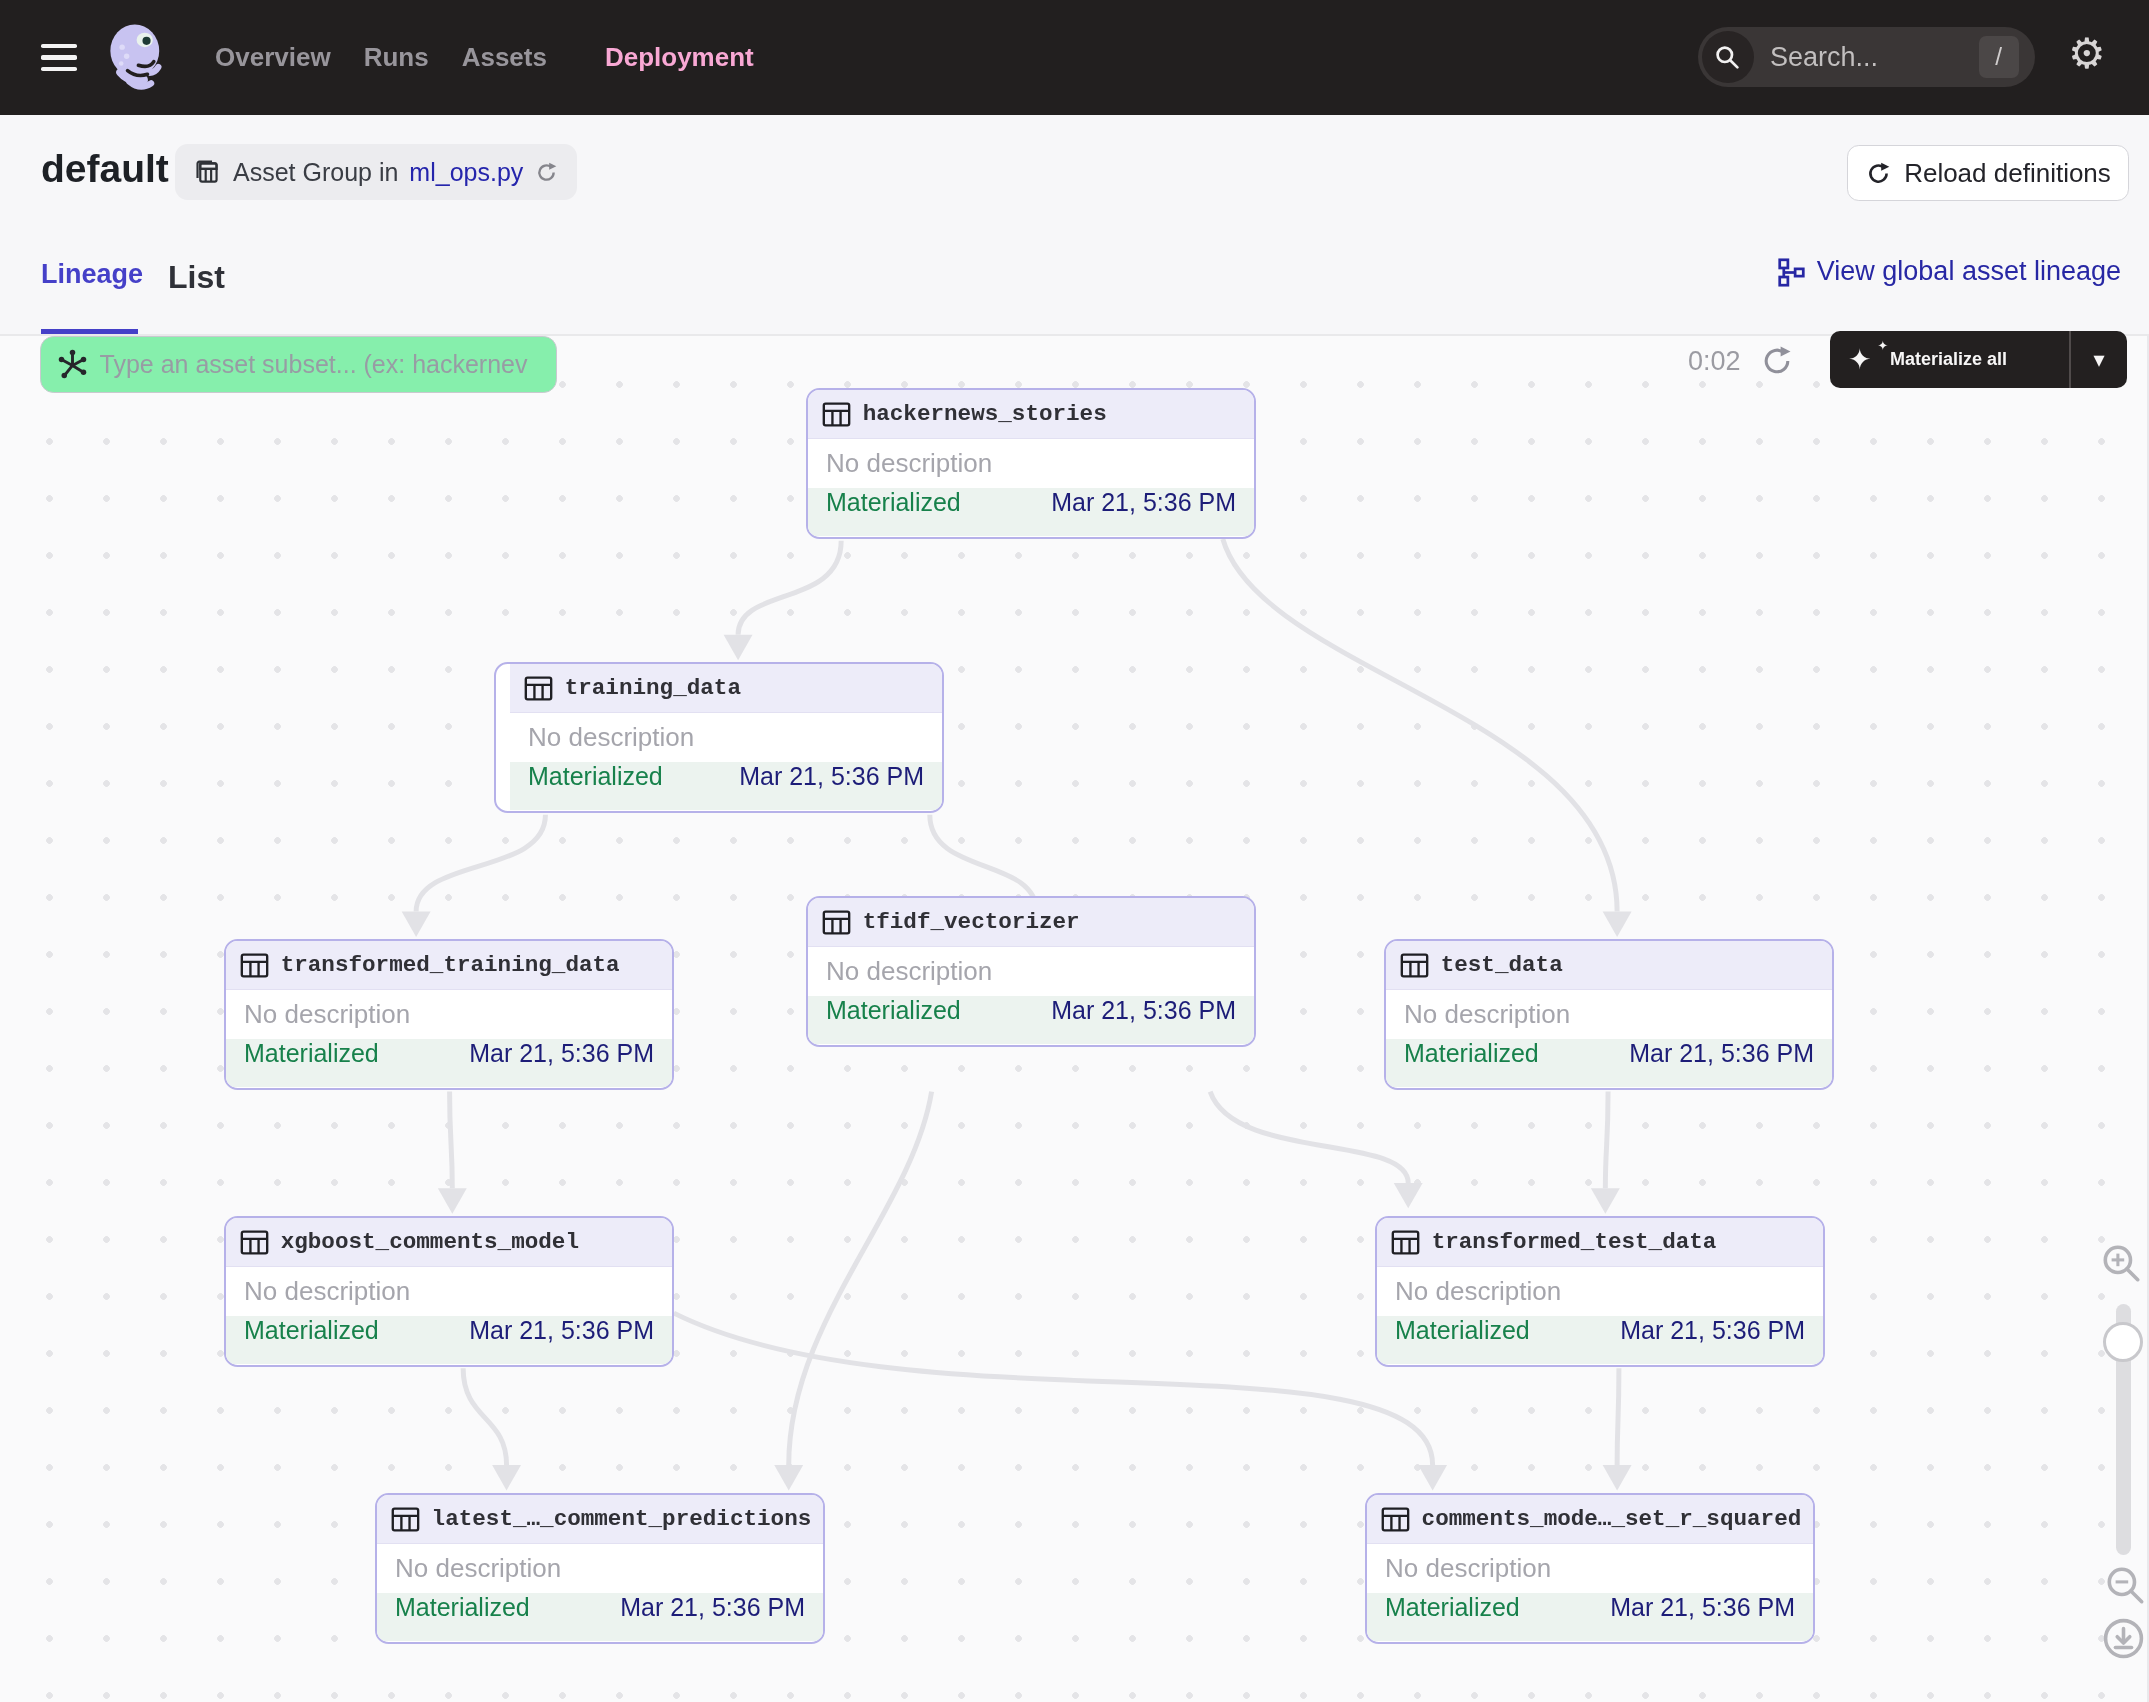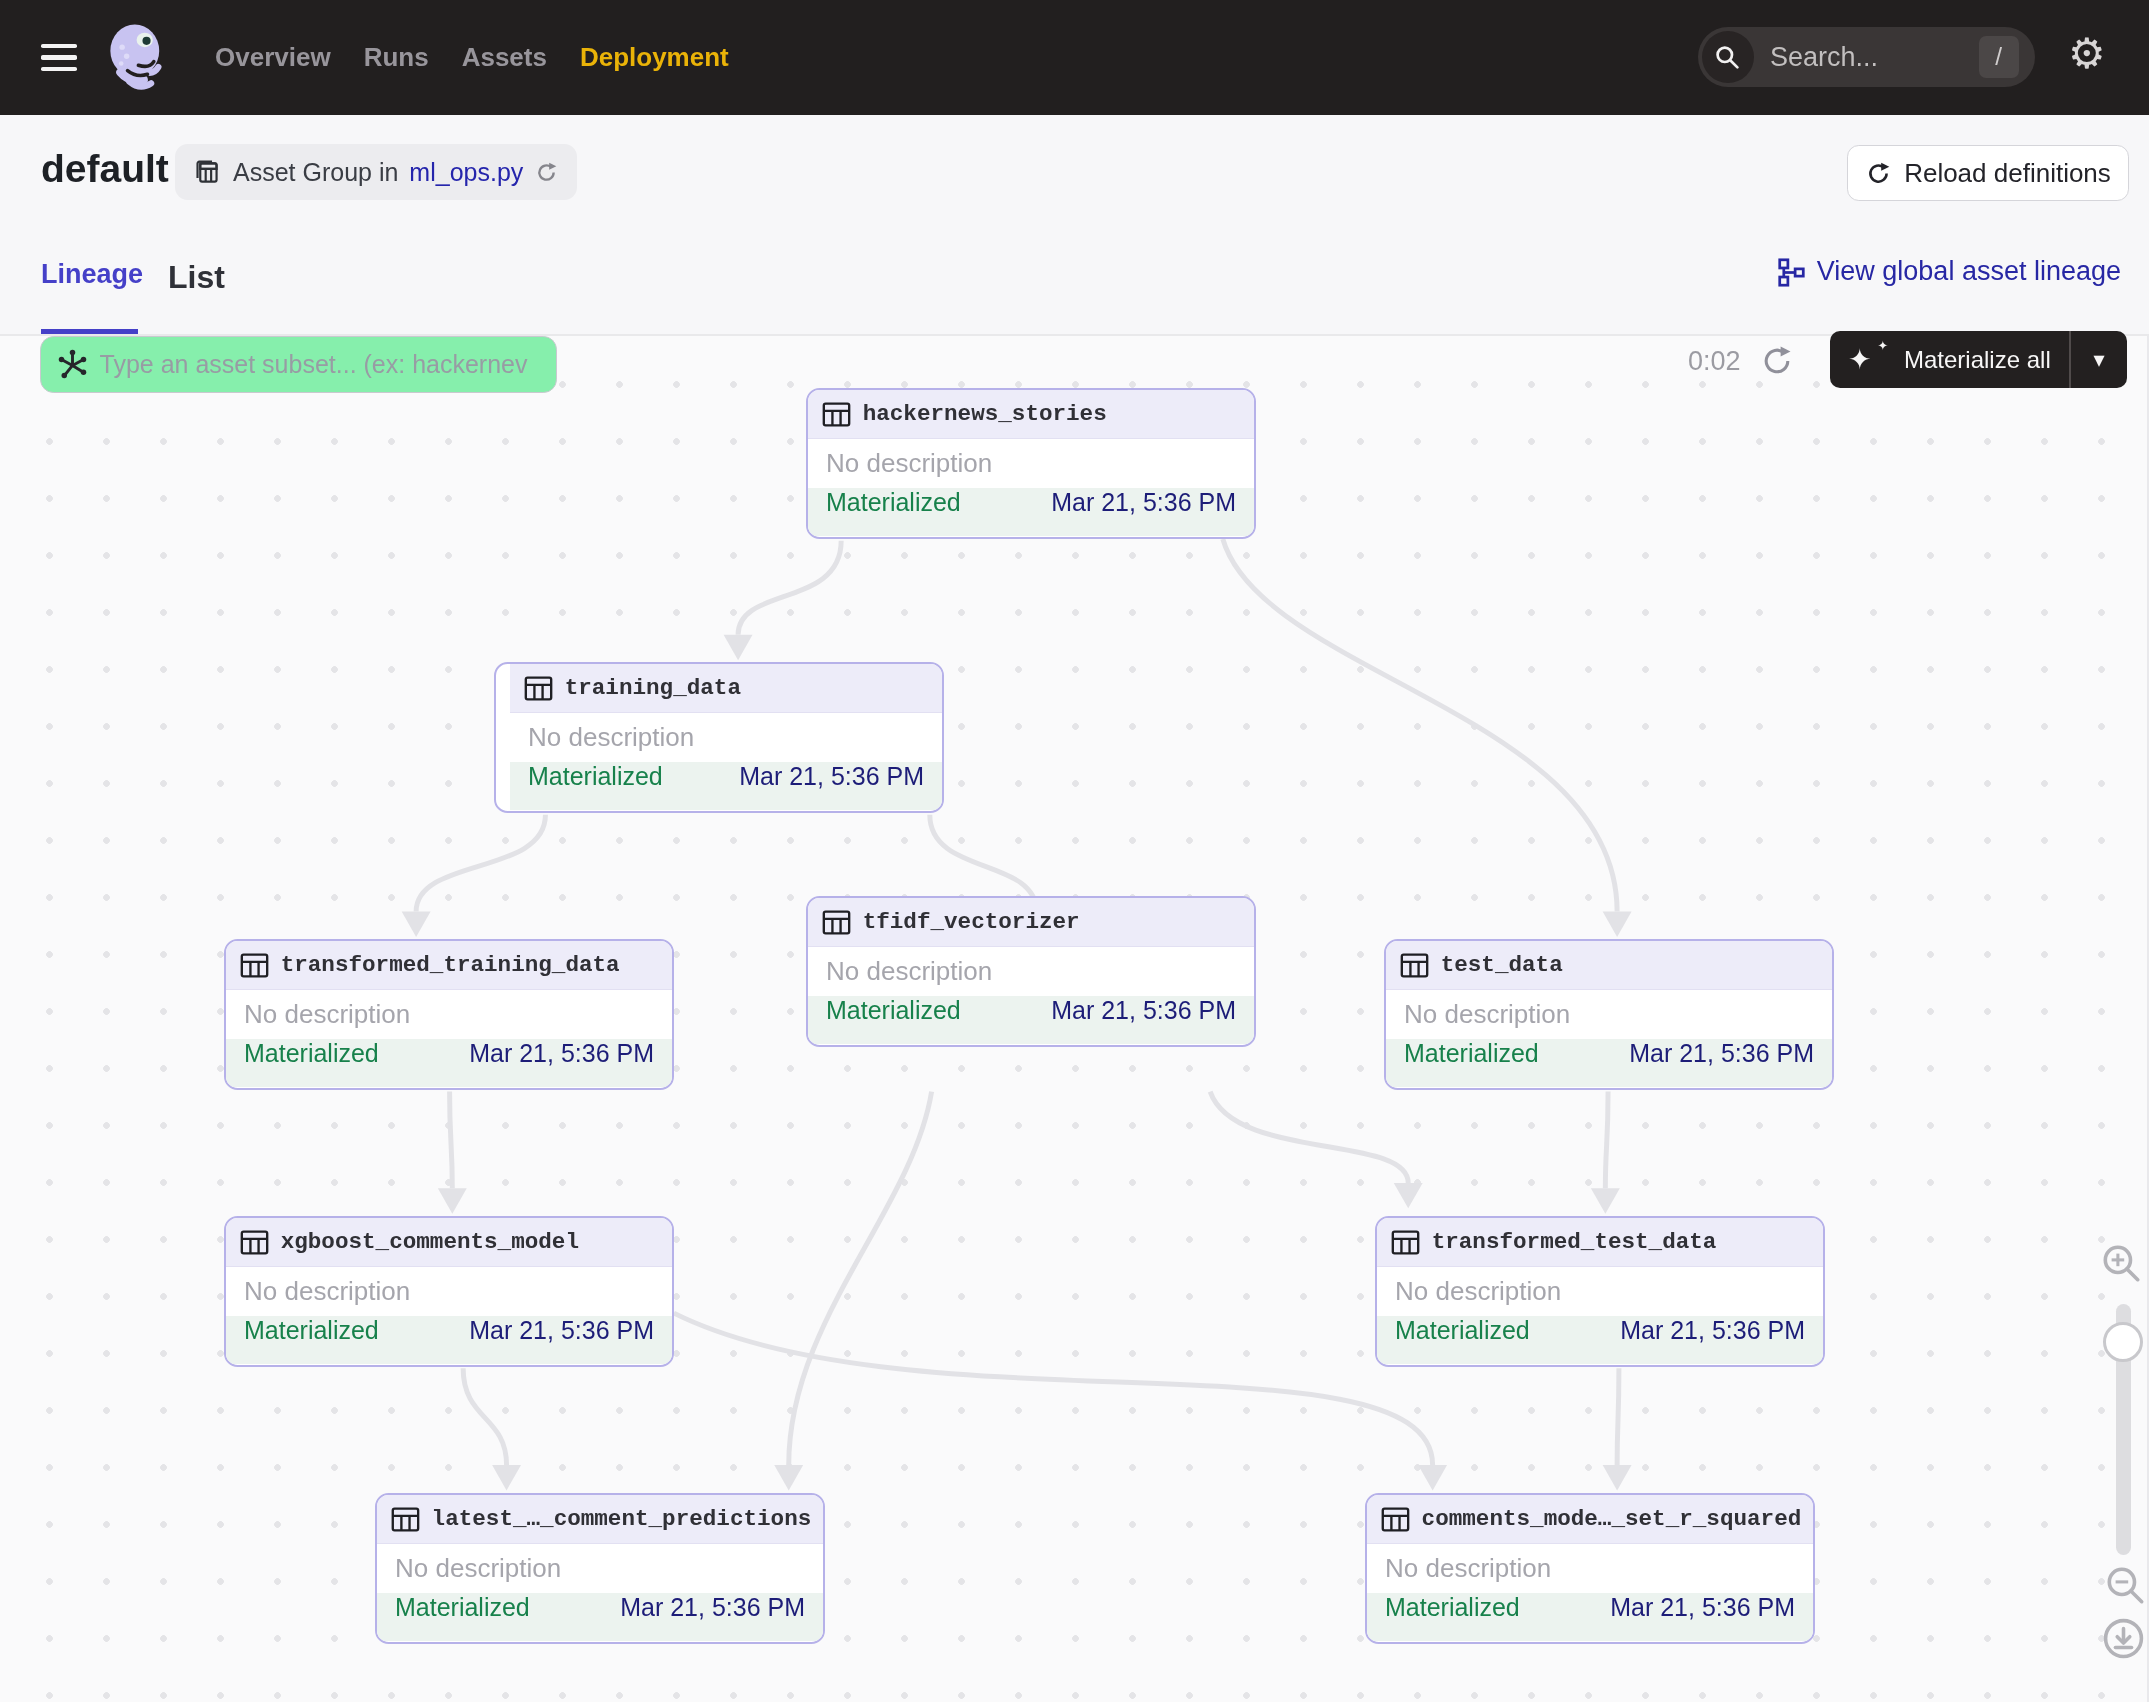--- a/index.html
+++ b/index.html
@@ -14,21 +14,21 @@
   
   .topnav {
     position:absolute; left:0; top:0; width:2149px; height:115px;
     background:#221F1F; display:flex; align-items:center;
   }
   .hamburger { margin-left:41px; width:36px; cursor:pointer; }
   .hamburger div { height:4.5px; background:#F4F3F3; border-radius:1.8px; margin:7.2px 0; }
   .logo { margin-left:25px; width:71px; height:76px; }
   .navitems { display:flex; gap:33px; margin-left:42px; }
   .navitem { font-size:26px; font-weight:600; color:#98959B; cursor:pointer; }
-  .navitem.active { color:#eab308; }
+  .navitem.active { color:#f9a8d4;margin-left:25px; }
   .searchpill {
     position:absolute; left:1698px; top:27px; width:337px; height:60px;
     background:#3A3636; border-radius:30px; display:flex; align-items:center;
   }
   .searchcircle {
     width:52px; height:52px; border-radius:50%; background:#282424;
     margin-left:3.6px; display:flex; align-items:center; justify-content:center;
   }
   .search-ph { font-size:27px; color:#C2BFBF; margin-left:16.3px; flex:1; }
   .slashkey {
@@ -84,21 +84,21 @@
   .timer { position:absolute; left:1688px; top:346px; font-size:27px; color:#9B9BA2; z-index:3; }
   .refresh-graph { position:absolute; left:1759px; top:343px; z-index:3; cursor:pointer; }
   .matbtn {
     position:absolute; left:1830px; top:331px; width:297px; height:57px;
     background:#232020; border-radius:10px; color:#F7F6F6; z-index:3;
     display:flex; align-items:center; cursor:pointer;
   }
   .matbtn .spark { position:relative; width:42px; margin-left:18px; font-size:28px; line-height:1;
      font-family:"DejaVu Sans", sans-serif; }
   .matbtn .spark .s2 { position:absolute; font-size:12.7px; right:1.8px; top:-5.4px; }
-  .matbtn .lbl { font-size:24px; font-weight:400;margin-left:14px; }
+  .matbtn .lbl { font-size:18px; font-weight:700; }
   .matbtn .divline { width:1.8px; height:57px; background:#504B4B; margin-left:auto; }
   .matbtn .caret { width:56px; text-align:center; font-size:22px; }
   
   .node {
     position:absolute; width:450px; height:151px; z-index:2;
     border:2.7px solid #B6B1E9; border-radius:13.6px; background:#fff;
     overflow:hidden; cursor:pointer;
   }
   .node .hdr {
     height:49px; background:#EDECF9; display:flex; align-items:center;

